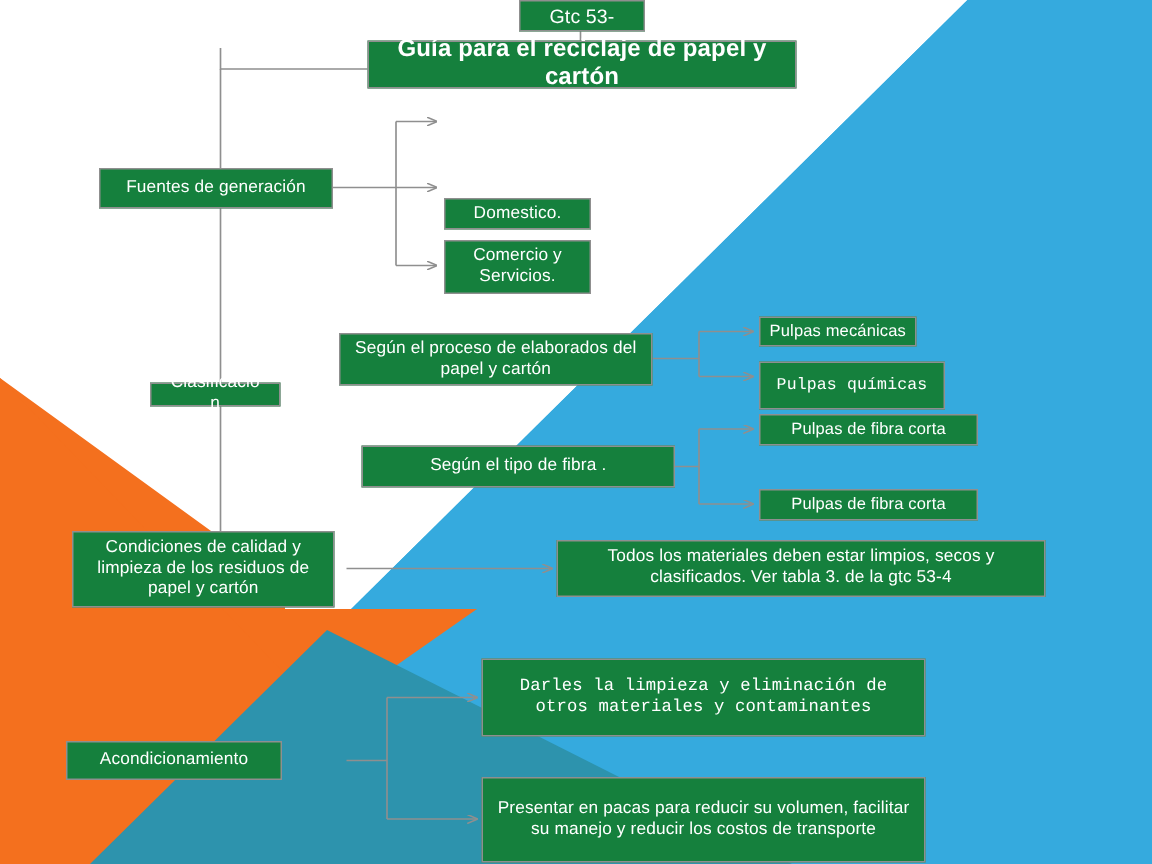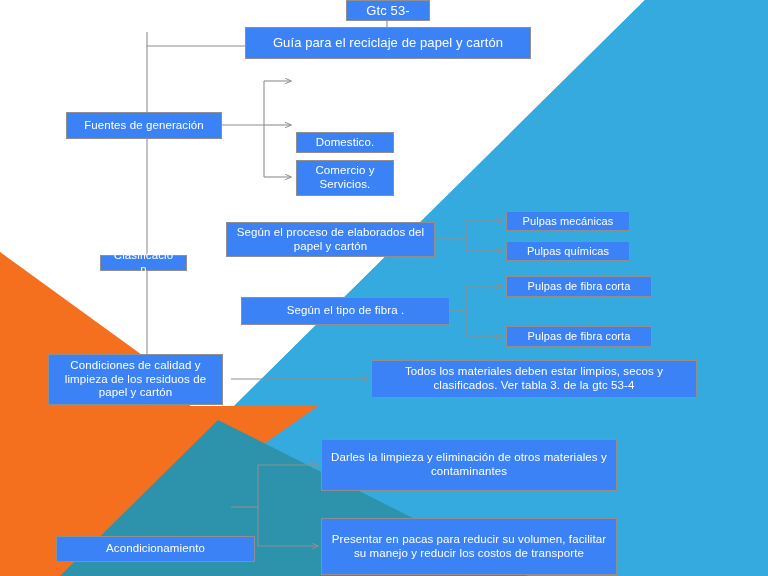--- a/index.html
+++ b/index.html
@@ -20,21 +20,21 @@
     width:768px;height:576px;
   }
   #connectors{
     position:absolute;left:0;top:0;
     width:768px;height:576px;
     pointer-events:none;
   }
   .node{
     position:absolute;
     box-sizing:border-box;
-    background:#3b82f6;
+    background:#15803d;
     border:1px solid #8f8f8f;
     color:#ffffff;
     display:flex;
     align-items:center;
     justify-content:center;
     text-align:center;
     line-height:1.18;
     padding:2px 5px;
     font-size:11.5px;
     letter-spacing:.1px;
@@ -92,47 +92,47 @@
 
       <line x1="231" y1="507" x2="258" y2="507"></line>
       <line x1="258" y1="465" x2="258" y2="546"></line>
       <line x1="258" y1="465" x2="318" y2="465" marker-end="url(#arrow)"></line>
       <line x1="258" y1="546" x2="318" y2="546" marker-end="url(#arrow)"></line>
     </g>
   </svg>
 
   <div class="node" style="left:346px;top:0px;width:84px;height:21px;font-size:13px;">Gtc 53-</div>
 
-  <div class="node" style="left:245px;top:27px;width:286px;height:32px;font-size:13px;">Guía para el reciclaje de papel y cartón</div>
+  <div class="node" style="left:245px;top:27px;width:286px;height:32px;font-size:16px;font-weight:bold;">Guía para el reciclaje de papel y cartón</div>
 
   <div class="node" style="left:66px;top:112px;width:156px;height:27px;">Fuentes de generación</div>
 
 
   <div class="node" style="left:296px;top:132px;width:98px;height:21px;">Domestico.</div>
 
   <div class="node" style="left:296px;top:160px;width:98px;height:36px;">Comercio y Servicios.</div>
 
   <div class="node" style="left:100px;top:255px;width:87px;height:16px;">Clasificació
 n</div>
 
   <div class="node" style="left:226px;top:222px;width:209px;height:35px;">Según el proceso de elaborados del papel y cartón</div>
 
-  <div class="node small" style="left:506px;top:211px;width:124px;height:20px;">Pulpas mecánicas</div>
+  <div class="node small" style="left:506px;top:211px;width:105px;height:20px;">Pulpas mecánicas</div>
 
-  <div class="node small" style="left:506px;top:241px;width:124px;height:20px;">Pulpas químicas</div>
+  <div class="node small" style="left:506px;top:241px;width:124px;height:32px;font-family:Liberation Mono, monospace;">Pulpas químicas</div>
 
   <div class="node" style="left:241px;top:297px;width:209px;height:28px;">Según el tipo de fibra .</div>
 
   <div class="node small" style="left:506px;top:276px;width:146px;height:21px;">Pulpas de fibra corta</div>
 
   <div class="node small" style="left:506px;top:326px;width:146px;height:21px;">Pulpas de fibra corta</div>
 
   <div class="node" style="left:48px;top:354px;width:175px;height:51px;">Condiciones de calidad y limpieza de los residuos de papel y cartón</div>
 
   <div class="node" style="left:371px;top:360px;width:326px;height:38px;">Todos los materiales deben estar limpios, secos y clasificados. Ver tabla 3. de la gtc 53-4</div>
 
-  <div class="node" style="left:56px;top:494px;width:199px;height:26px;margin-top:42px;">Acondicionamiento</div>
+  <div class="node" style="left:44px;top:494px;width:144px;height:26px;">Acondicionamiento</div>
 
-  <div class="node" style="left:321px;top:439px;width:296px;height:52px;">Darles la limpieza y eliminación de otros materiales y contaminantes</div>
+  <div class="node" style="left:321px;top:439px;width:296px;height:52px;font-family:Liberation Mono, monospace;">Darles la limpieza y eliminación de otros materiales y contaminantes</div>
 
   <div class="node" style="left:321px;top:518px;width:296px;height:57px;">Presentar en pacas para reducir su volumen, facilitar su manejo y reducir los costos de transporte</div>
 
 </div>
 
 </body></html>

